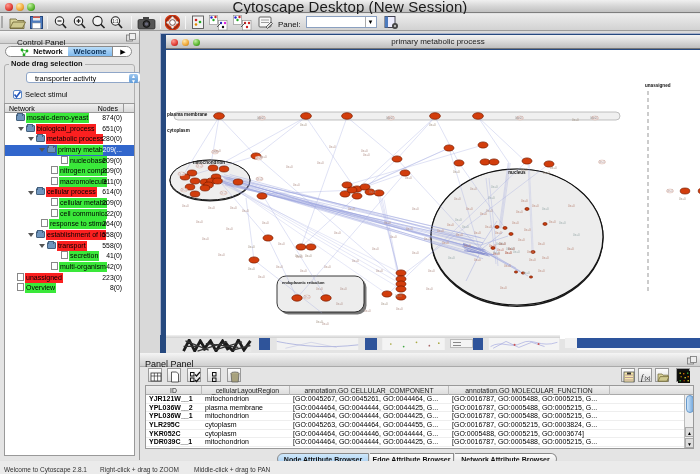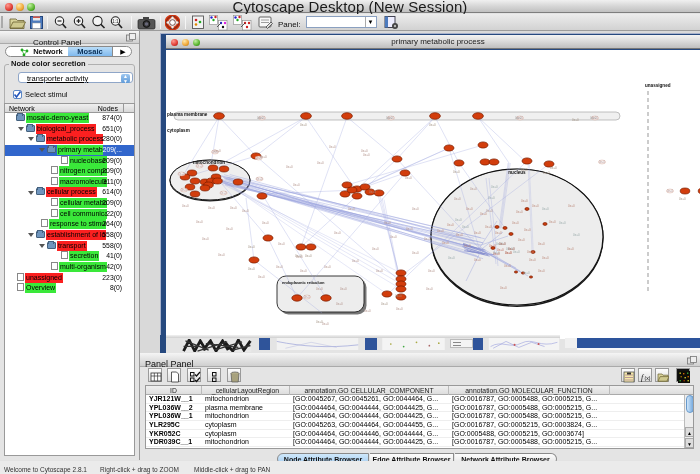--- a/index.html
+++ b/index.html
@@ -15,26 +15,26 @@
 
 #toolbar { left:0; top:14px; width:700px; height:17px;
   background:linear-gradient(#ececec,#d2d2d2);
   border-bottom:1px solid #9b9b9b; }
 .sep { position:absolute; top:2px; height:13px; width:1px; background:#b5b5b5; border-right:1px solid #f5f5f5;}
 .ticon { position:absolute; top:1px; }
 
 #cpanel { left:0; top:31px; width:140px; height:429px; background:#e4e4e4; border-right:1px solid #9a9a9a;}
 #cphead { left:0; top:0; width:139px; height:13px;
   background:linear-gradient(#f5f5f5,#cfcfcf); border-bottom:1px solid #aaa; }
-#cphead span { font-size:8px; color:#111; padding-left:5px; line-height:13px; display:inline-block;margin-left:28px;}
+#cphead span { font-size:8px; color:#111; padding-left:17px; line-height:13px; display:inline-block;}
 #tabrow { left:5px; top:15px; width:127px; height:11px; background:#fff; border:1px solid #8a8a8a; border-radius:5.5px; font-size:7.5px; overflow:hidden;}
 #tabrow .seg { position:absolute; top:0; height:9px; line-height:9px; text-align:center;}
 #groupbox { left:4px; top:33px; width:131px; height:46px; border:1px solid #b0b0b0; border-radius:3px;}
 #gblegend { left:9px; top:28px; font-size:7.5px; font-weight:bold; color:#111; background:#e4e4e4; padding:0 2px;}
-#dropdown { left:18px; top:41px; width:115px; height:11px; background:#fff; border:1px solid #8fa6c8; border-radius:3px; font-size:7.5px;text-decoration:underline; }
+#dropdown { left:26px; top:41px; width:115px; height:11px; background:#fff; border:1px solid #8fa6c8; border-radius:3px; font-size:7.5px; }
 #checkbox { left:13px; top:59px; width:9px; height:9px; background:#fff; border:1px solid #5b87c5; border-radius:2px;}
 #cblabel { left:25px; top:58.5px; font-size:7.5px; color:#111; }
 #treehead { left:4px; top:72px; width:131px; height:10px; background:linear-gradient(#efefef,#d8d8d8); border:1px solid #999; font-size:7px; }
 #treebox { left:4px; top:82px; width:131px; height:343px; background:#fff; border:1px solid #999; border-top:none; overflow:hidden;}
 .trow { position:relative; height:10.65px; font-size:7px; white-space:nowrap; line-height:10.65px; }
 .trow .lbl { padding:0 1px; color:#000; display:inline-block; overflow:hidden; height:10px; line-height:10px; vertical-align:top;}
 .trow .cnt { position:absolute; right:12px; top:0; color:#000; font-size:6.8px;}
 .g { background:#3ae83a; }
 .r { background:#fb2020; }
 .tri { display:inline-block; width:0; height:0; border-left:3.5px solid transparent; border-right:3.5px solid transparent; border-top:4.5px solid #555; vertical-align:middle; margin-right:2px;}
@@ -178,25 +178,25 @@
       </svg>
   </div>
   <div id="tabrow" class="abs">
     <svg class="abs" style="left:14px; top:1px" width="9" height="9" viewBox="0 0 9 9">
         <circle cx="2" cy="2" r="1.4" fill="#2a2"></circle>
         <circle cx="7" cy="3" r="1.4" fill="#2a2"></circle>
         <circle cx="4" cy="7" r="1.4" fill="#2a2"></circle>
         <path d="M2 2 L7 3 L4 7 z" fill="none" stroke="#2a2" stroke-width="0.7"></path>
       </svg>
     <div class="seg" style="left:22px; width:40px; font-weight:bold; color:#111; line-height:10px;">Network</div>
-    <div class="seg" style="left:62px; width:44px; background:linear-gradient(#b8dcf8,#74b2ec); font-weight:bold; color:#0a3058; height:11px; line-height:10px;">Mosaic</div>
+    <div class="seg" style="left:62px; width:44px; background:linear-gradient(#b8dcf8,#74b2ec); font-weight:bold; color:#0a3058; height:11px; line-height:10px;">Welcome</div>
     <div class="seg" style="left:106px; width:21px; border-left:1px solid #8a8a8a; height:11px; font-size:7px; line-height:10px;">▶</div>
   </div>
   <div id="groupbox" class="abs"></div>
-  <div id="gblegend" class="abs">Node color secretion</div>
+  <div id="gblegend" class="abs">Node drag selection</div>
   <div id="dropdown" class="abs">
     <span style="padding-left:8px; line-height:12px;">transporter activity</span>
     <div class="abs" style="right:2px; top:1px; width:9px; height:9px; background:linear-gradient(#9ec7f0,#5e9ad8); border-radius:2px; color:#fff; font-size:5px; text-align:center; line-height:4.5px;">▲<br>▼</div>
   </div>
   <div id="checkbox" class="abs">
       <svg width="9" height="9" viewBox="0 0 9 9" style="position:absolute;left:-1px;top:-1px">
         <path d="M1.5 4.5 L3.5 7 L7.5 1.5" fill="none" stroke="#2255bb" stroke-width="1.6"></path>
       </svg>
     </div>
   <div id="cblabel" class="abs">Select stimul</div>

